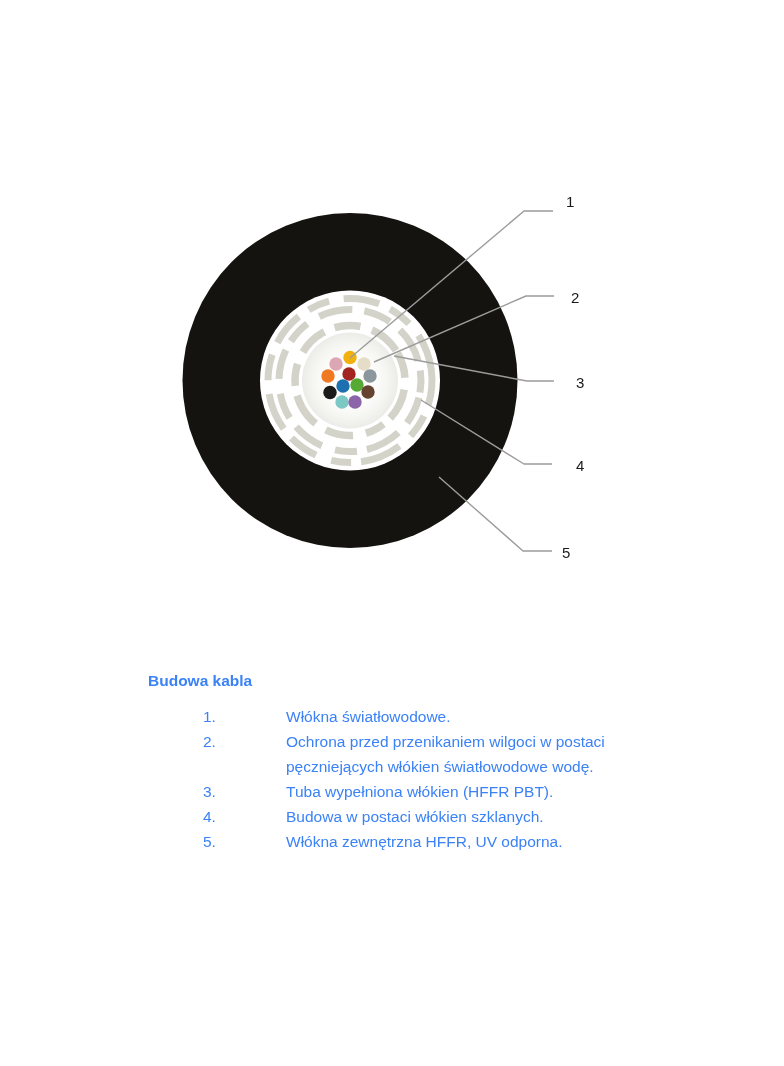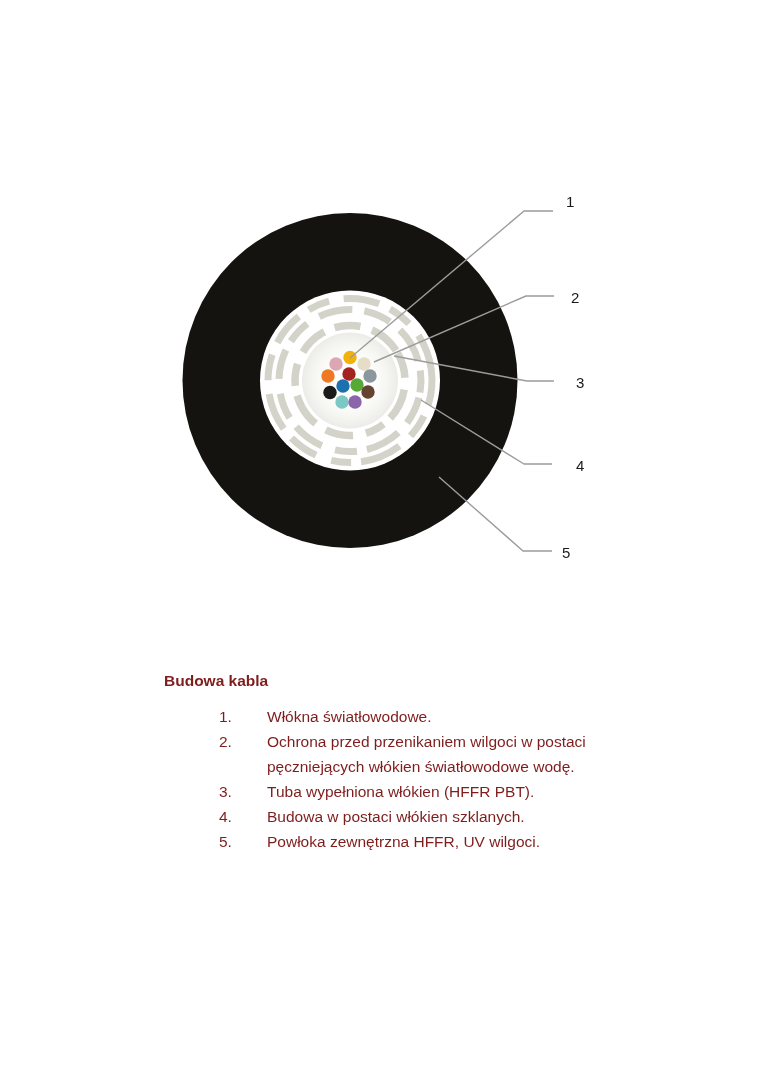--- a/index.html
+++ b/index.html
@@ -14,44 +14,45 @@
   .diagram-svg { position: absolute; left: 0; top: 0; display: block; }
   .callout-num {
     font-family: "Liberation Sans", sans-serif;
     font-size: 15px;
     fill: #1a1a1a;
   }
   .leader { fill: none; stroke-width: 1.4; stroke-linejoin: round; stroke-linecap: butt; }
   .dash-ring { fill: none; }
   .legend {
     position: absolute;
-    left: 164px;
+    left: 148px;
     top: 671px;
     width: 470px;
-    color: #7f1d1d;
+    color: #3b82f6;
   }
   .legend-title {
     font-size: 15.5px;
     font-weight: bold;
     line-height: 20px;
   }
   .legend-list { margin-top: 13px; }
   .legend-row {
     display: flex;
     font-size: 15.5px;
     line-height: 25px;
     padding-left: 55px;
   }
   .legend-num {
     flex: 0 0 48px;
     width: 48px;
   }
   .legend-text {
     flex: 1;
     white-space: pre-line;
+    margin-left: 35px;
   }
 </style>
 </head>
 <body>
 
 <div class="page">
 
   <svg class="diagram-svg" width="784" height="620" viewBox="0 0 784 620">
     <defs>
       <radialGradient id="gInner" cx="50%" cy="50%" r="50%">
@@ -114,18 +115,18 @@
       <div class="legend-row">
         <span class="legend-num">3.</span>
         <span class="legend-text">Tuba wypełniona włókien (HFFR PBT).</span>
       </div>
       <div class="legend-row">
         <span class="legend-num">4.</span>
         <span class="legend-text">Budowa w postaci włókien szklanych.</span>
       </div>
       <div class="legend-row">
         <span class="legend-num">5.</span>
-        <span class="legend-text">Powłoka zewnętrzna HFFR, UV wilgoci.</span>
+        <span class="legend-text">Włókna zewnętrzna HFFR, UV odporna.</span>
       </div>
     </div>
   </div>
 
 </div>
 
 </body></html>

